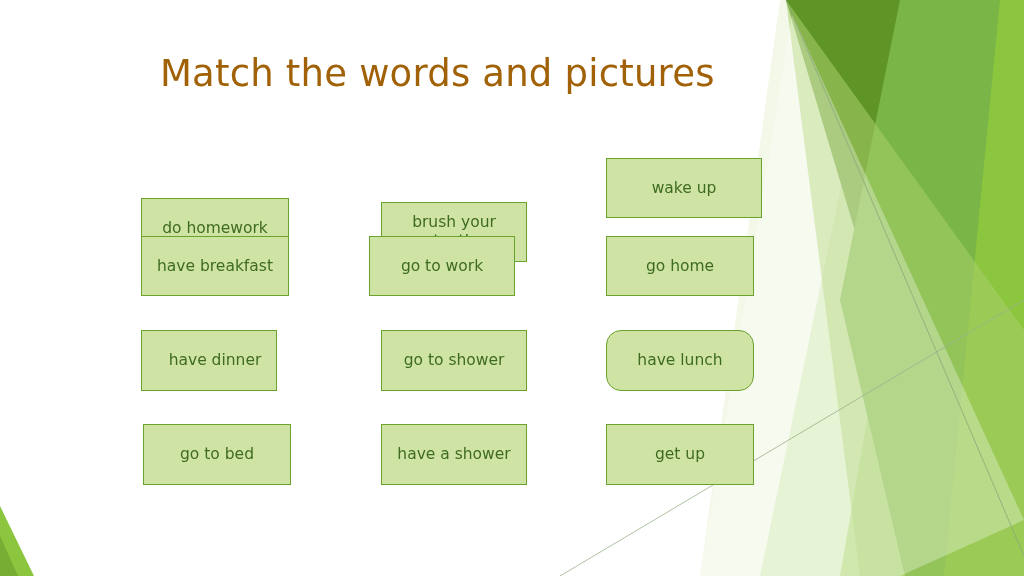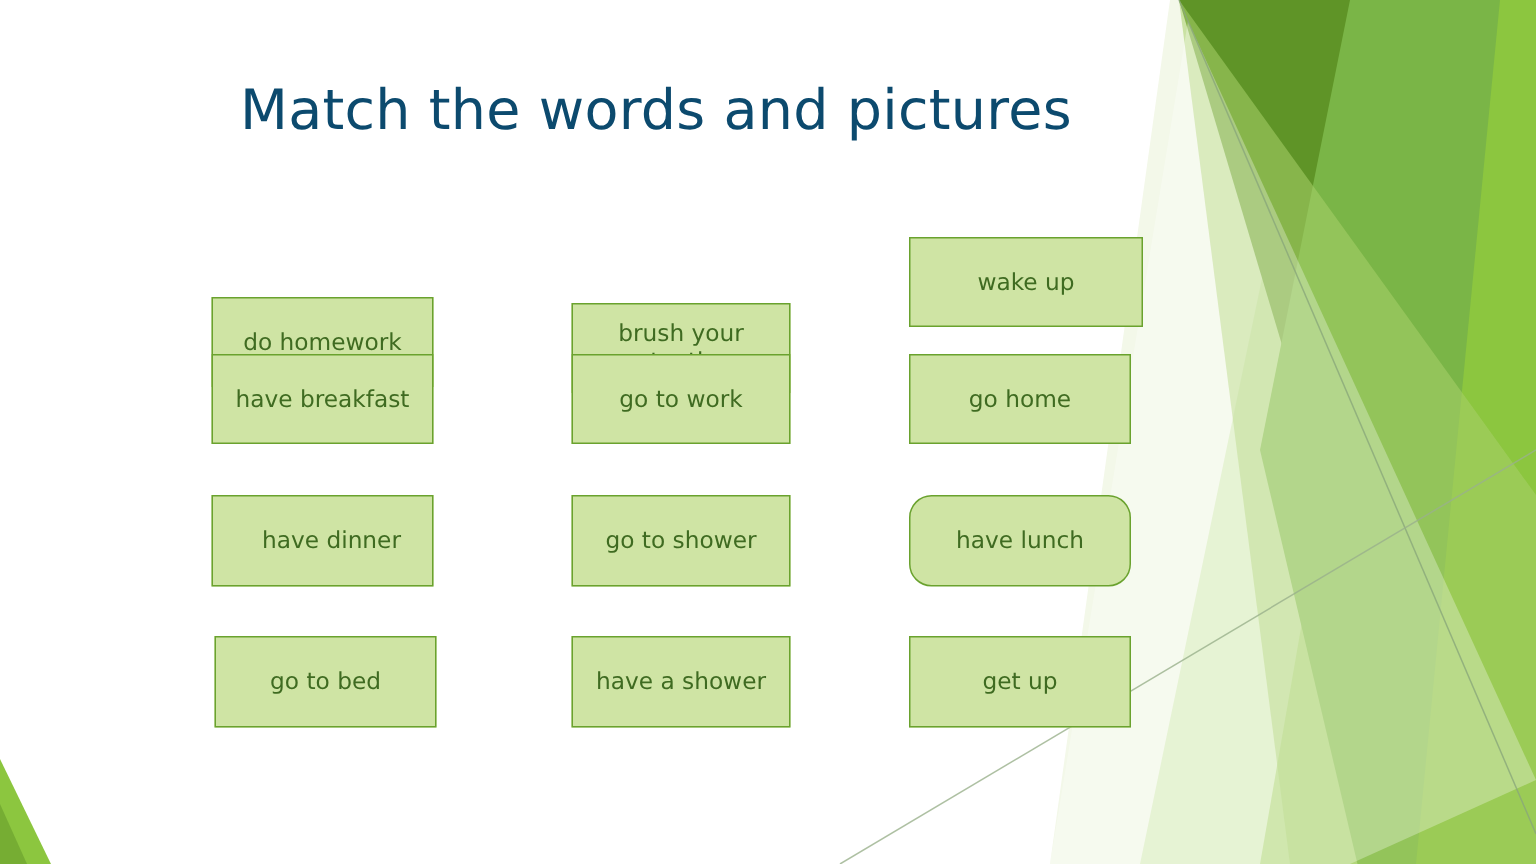--- a/index.html
+++ b/index.html
@@ -25,21 +25,21 @@
     inset: 0;
     width: 1024px;
     height: 576px;
     pointer-events: none;
   }
   .title {
     position: absolute;
     left: 160px;
     top: 52px;
     font-size: 37px;
-    color: #0c4a6e;
+    color: #a16207;
     font-family: "DejaVu Sans", sans-serif;
     letter-spacing: 0.2px;
     white-space: nowrap;
   }
   .card {
     position: absolute;
     box-sizing: border-box;
     background: #cfe4a4;
     border: 1px solid #6aa22e;
     color: #3f6b21;
@@ -82,24 +82,24 @@
     <polygon points="0,536 18,576 0,576" fill="#5f9427" opacity="0.5"></polygon>
   </svg>
 
   <div class="title">Match the words and pictures</div>
 
   <div class="card" style="left:141px;top:158px;width:148px;height:60px;margin-top:40px;">do homework</div>
   <div class="card" style="left:381px;top:158px;width:146px;height:60px;padding:0 18px;margin-top:44px;">brush your teeth</div>
   <div class="card" style="left:606px;top:158px;width:156px;height:60px;">wake up</div>
 
   <div class="card" style="left:141px;top:236px;width:148px;height:60px;">have breakfast</div>
-  <div class="card" style="left:381px;top:236px;width:146px;height:60px;">go to work</div>
+  <div class="card" style="left:369px;top:236px;width:146px;height:60px;">go to work</div>
   <div class="card" style="left:606px;top:236px;width:148px;height:60px;">go home</div>
 
-  <div class="card" style="left:141px;top:330px;width:148px;height:61px;padding-left:12px;">have dinner</div>
+  <div class="card" style="left:141px;top:330px;width:136px;height:61px;padding-left:12px;">have dinner</div>
   <div class="card" style="left:381px;top:330px;width:146px;height:61px;">go to shower</div>
   <div class="card" style="left:606px;top:330px;width:148px;height:61px;border-radius:15px;">have lunch</div>
 
   <div class="card" style="left:143px;top:424px;width:148px;height:61px;">go to bed</div>
   <div class="card" style="left:381px;top:424px;width:146px;height:61px;">have a shower</div>
   <div class="card" style="left:606px;top:424px;width:148px;height:61px;">get up</div>
 
 </div>
 
 </body></html>

